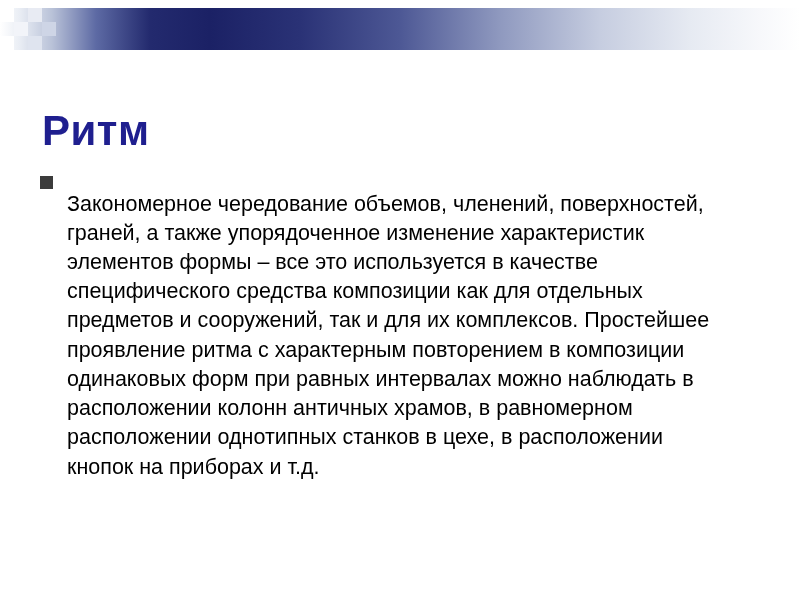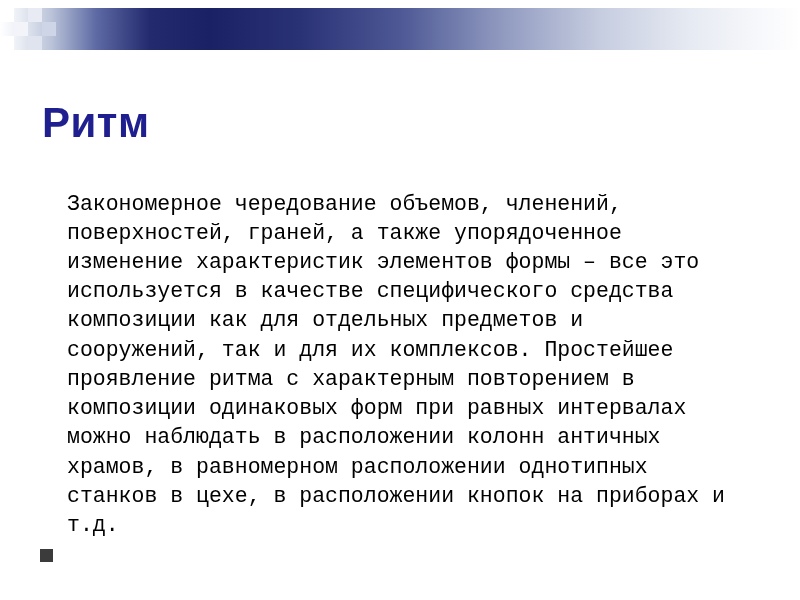--- a/index.html
+++ b/index.html
@@ -60,39 +60,38 @@
   .chk.c2 { left: 28px; top: 0px;  width: 14px; height: 14px; background: #e8ebf3; }
   .chk.c3 { left: 14px; top: 14px; width: 14px; height: 14px; background: #f2f4f9; }
   .chk.c4 { left: 42px; top: 14px; width: 14px; height: 14px; background: #ced5e6; }
   .chk.c5 { left: 0px;  top: 28px; width: 14px; height: 14px; }
   .chk.c6 { left: 28px; top: 28px; width: 14px; height: 14px; background: #dfe4ef; }
 
   
   .slide-title {
     position: absolute;
     left: 42px;
-    top: 72px;
+    top: 80px;
     font-size: 42px;
     font-weight: bold;
     color: #1f1f8f;
     letter-spacing: 0.5px;
     line-height: 1.1;
   }
 
   
   .content {
     position: absolute;
     left: 40px;
     top: 168px;
     width: 718px;
   }
   .bullet-row {
     display: flex;
-    align-items: flex-end;
-    font-family: Liberation Mono, monospace;
+    align-items: flex-start;
   }
   .bullet-marker {
     width: 13px;
     height: 13px;
     background: #3b3b3b;
     margin-top: 8px;
     margin-right: 14px;
     flex: 0 0 auto;
   }
   .bullet-text {

